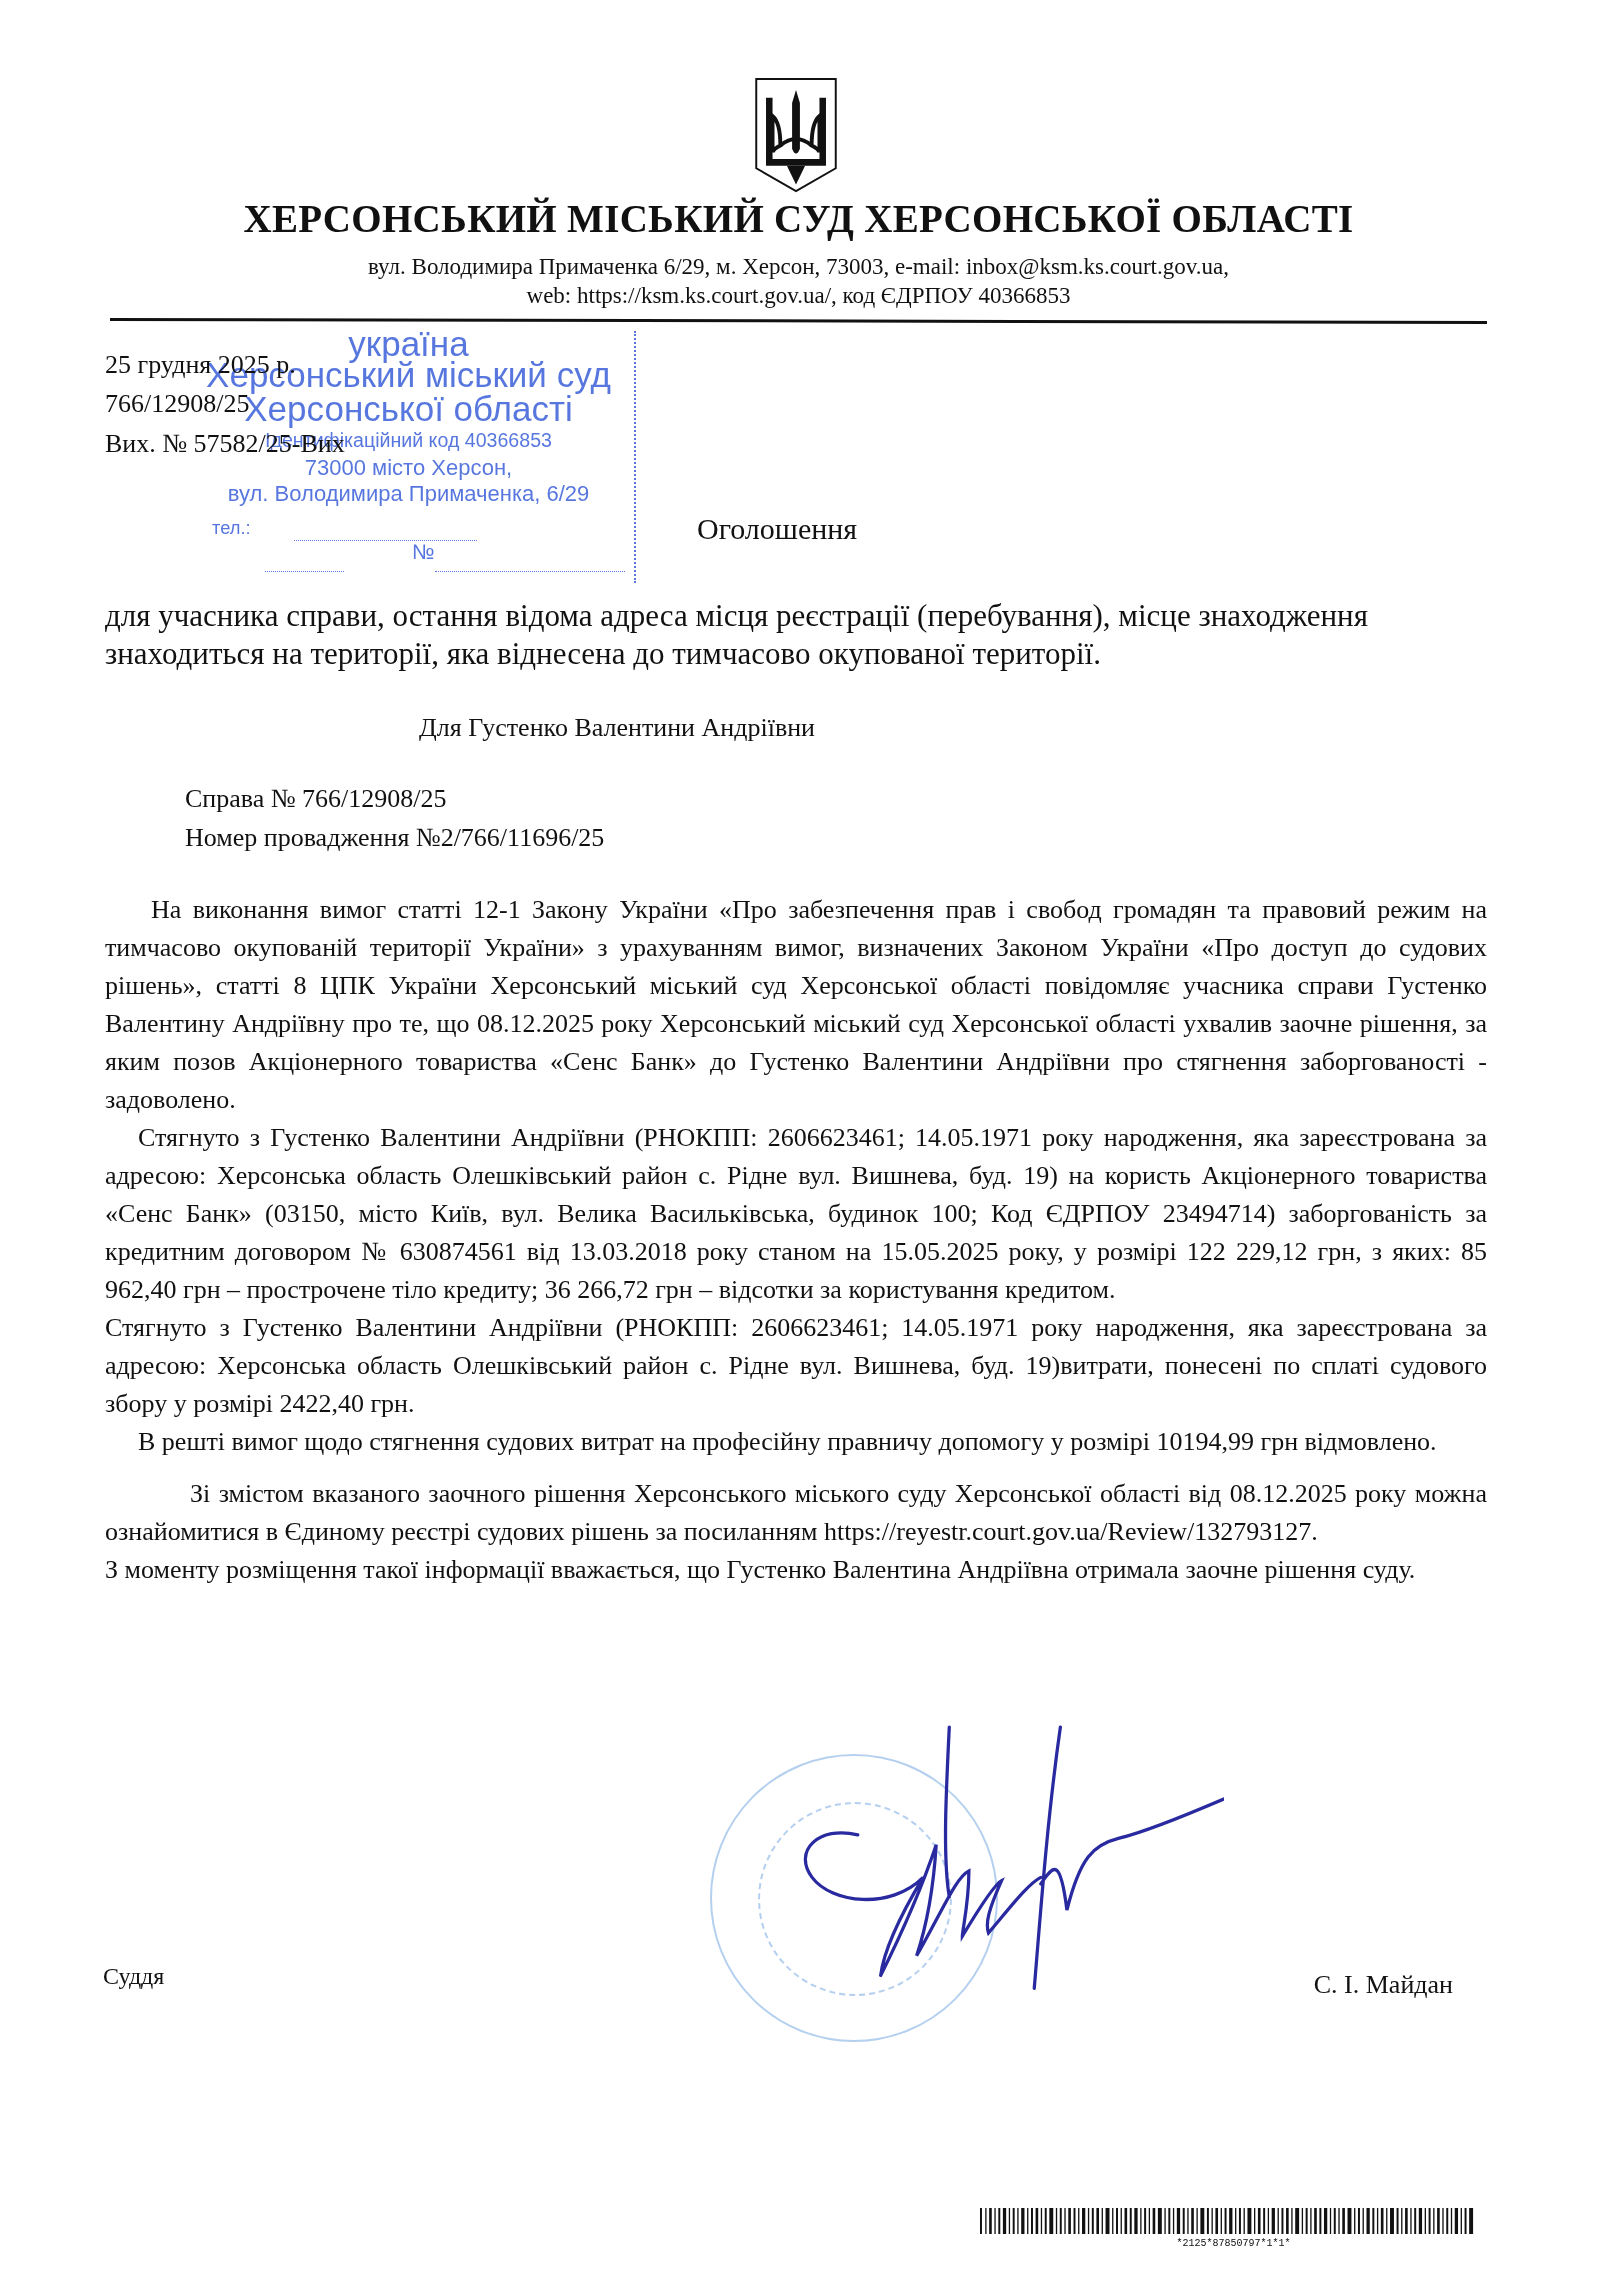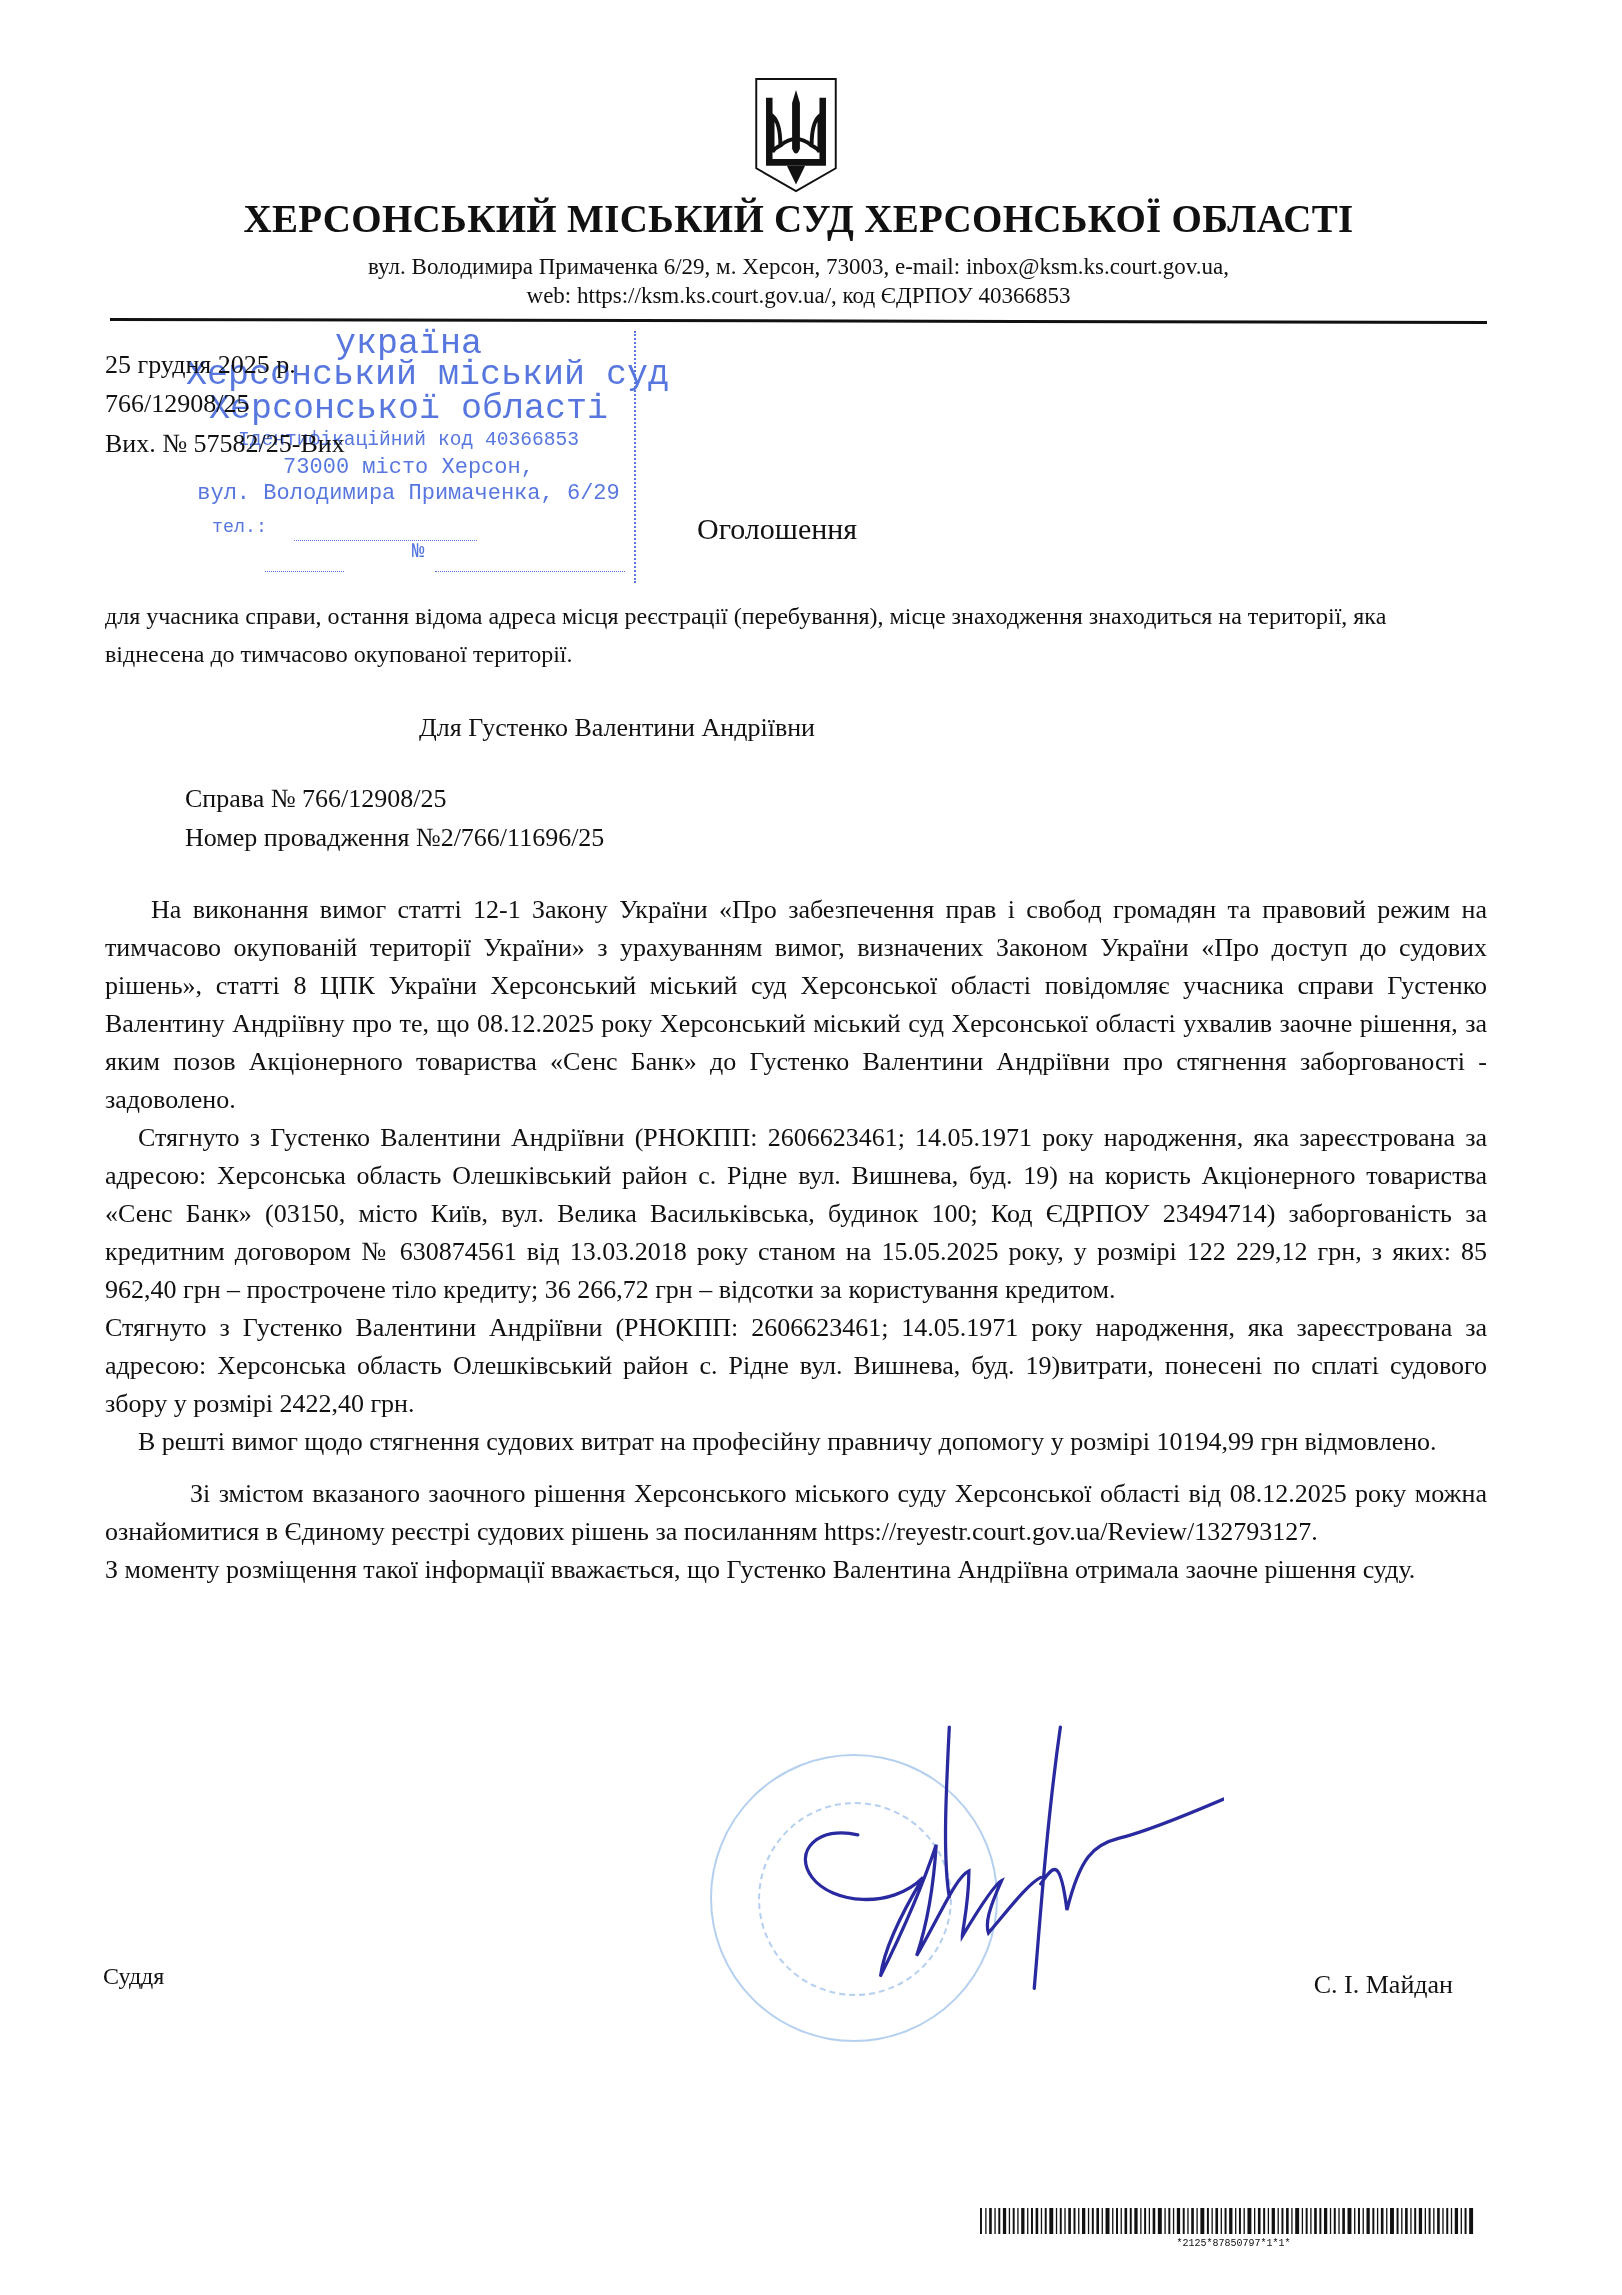--- a/index.html
+++ b/index.html
@@ -10,37 +10,37 @@
   .title { left:0; width:1597px; top:196px; text-align:center; font-weight:bold;
            font-size:39px; letter-spacing:0.3px; }
   .addr { left:0; width:1597px; text-align:center; font-size:23px; }
   .addr1 { top:254px; }
   .addr2 { top:283px; }
   .hrule { left:110px; top:318px; width:1377px; height:3.3px; background:#111;
            transform:rotate(0.12deg); transform-origin:left center; }
   .meta { left:105px; font-size:26px; line-height:1; }
   .m1 { top:352px; } .m2 { top:391px; } .m3 { top:431px; }
   .stamp { left:186px; top:324px; width:450px; height:262px; color:#3a5fd9;
-           font-family:Liberation Mono, monospace; opacity:0.85; }
+           font-family:Liberation Sans, sans-serif; opacity:0.85; }
   .stamp .border { position:absolute; right:0; top:6.5px; width:0; height:252px;
            border-right:2px dotted #3a5fd9; }
   .stamp .l { position:absolute; left:0; width:445px; text-align:center; white-space:nowrap; }
   .s1 { top:0; font-size:35px; }
   .s2 { top:31px; font-size:35px; text-align:right; }
   .s3 { top:65px; font-size:35px; }
   .s4 { top:105px; font-size:19.6px; }
   .s5 { top:131px; font-size:22px; }
   .s6 { top:157px; font-size:22px; }
   .s7 { top:193px; font-size:18.3px; left:26px !important; width:auto !important; }
   .tel-line { position:absolute; left:108px; top:216px; width:183px; border-top:1.3px dotted #3a5fd9; }
   .no-l1 { position:absolute; left:79px; top:247px; width:79px; border-top:1.3px dotted #3a5fd9; }
   .no-sym { position:absolute; left:226px; top:216px; font-size:21px; }
   .no-l2 { position:absolute; left:249px; top:247px; width:190px; border-top:1.3px dotted #3a5fd9; }
   .heading { left:697px; top:512px; font-size:30px; }
-  .text { left:105px; width:1381px; font-size:24px; line-height:38px; }
+  .text { left:105px; width:1381px; font-size:31px; line-height:38px; }
   .intro { top:597px; }
   .addressee { left:419px; top:713px; font-size:26px; }
   .case1 { left:185px; top:784px; font-size:26px; }
   .case2 { left:185px; top:823px; font-size:26px; }
   .body-wrap { position:absolute; left:105px; top:891px; width:1382px; font-size:26px; line-height:38px; }
   .body-wrap p { margin:0; text-align:justify; }
   .p1 { text-indent:46px; }
   .p2 { text-indent:33px; }
   .p3 { text-indent:0; }
   .p4 { text-indent:33px; }

